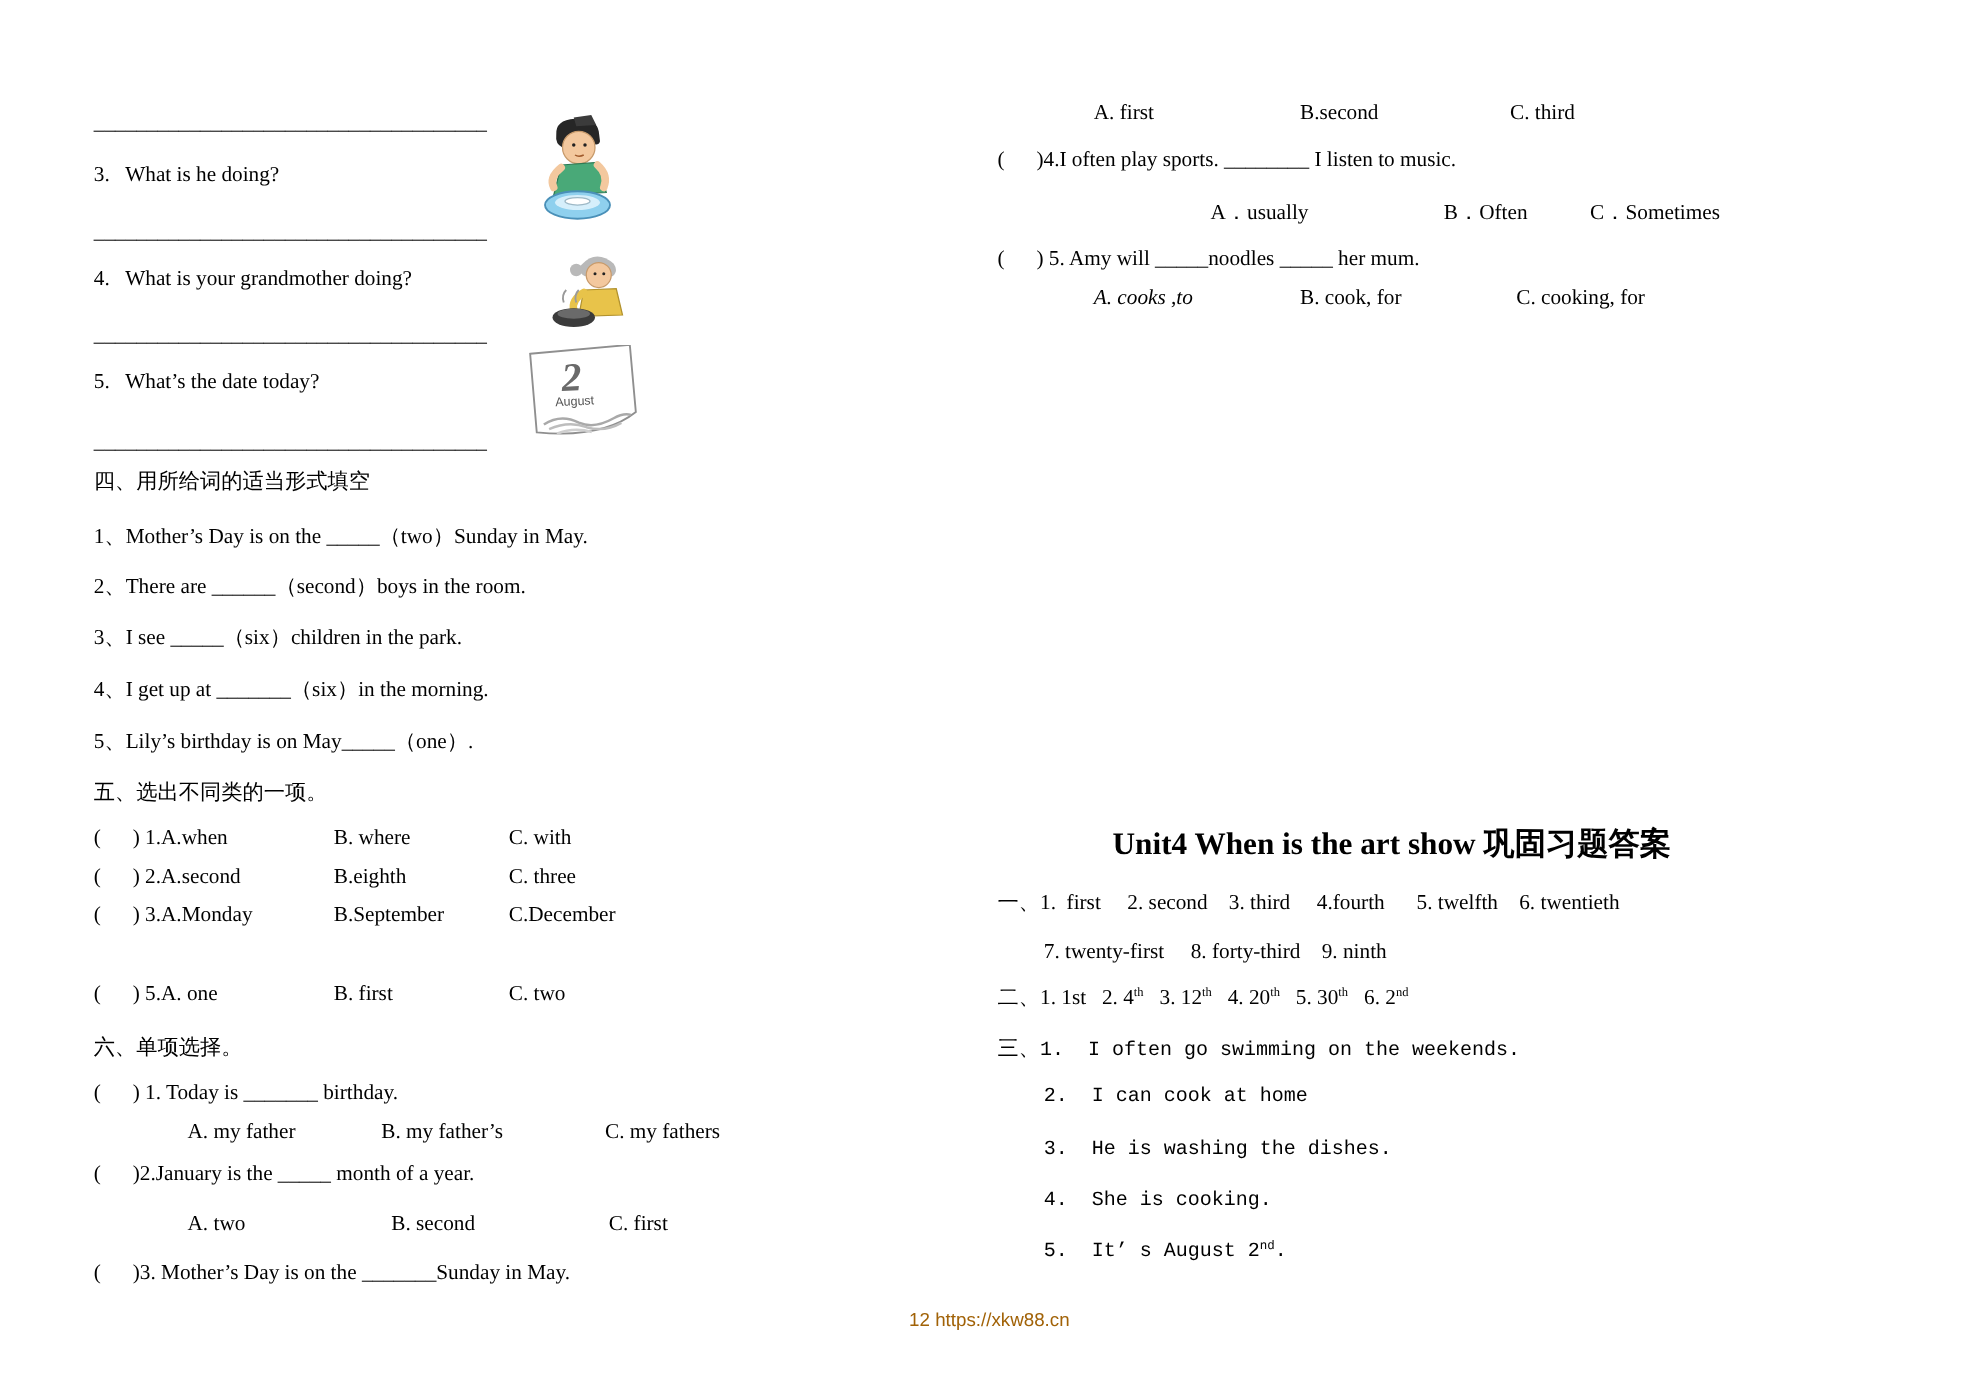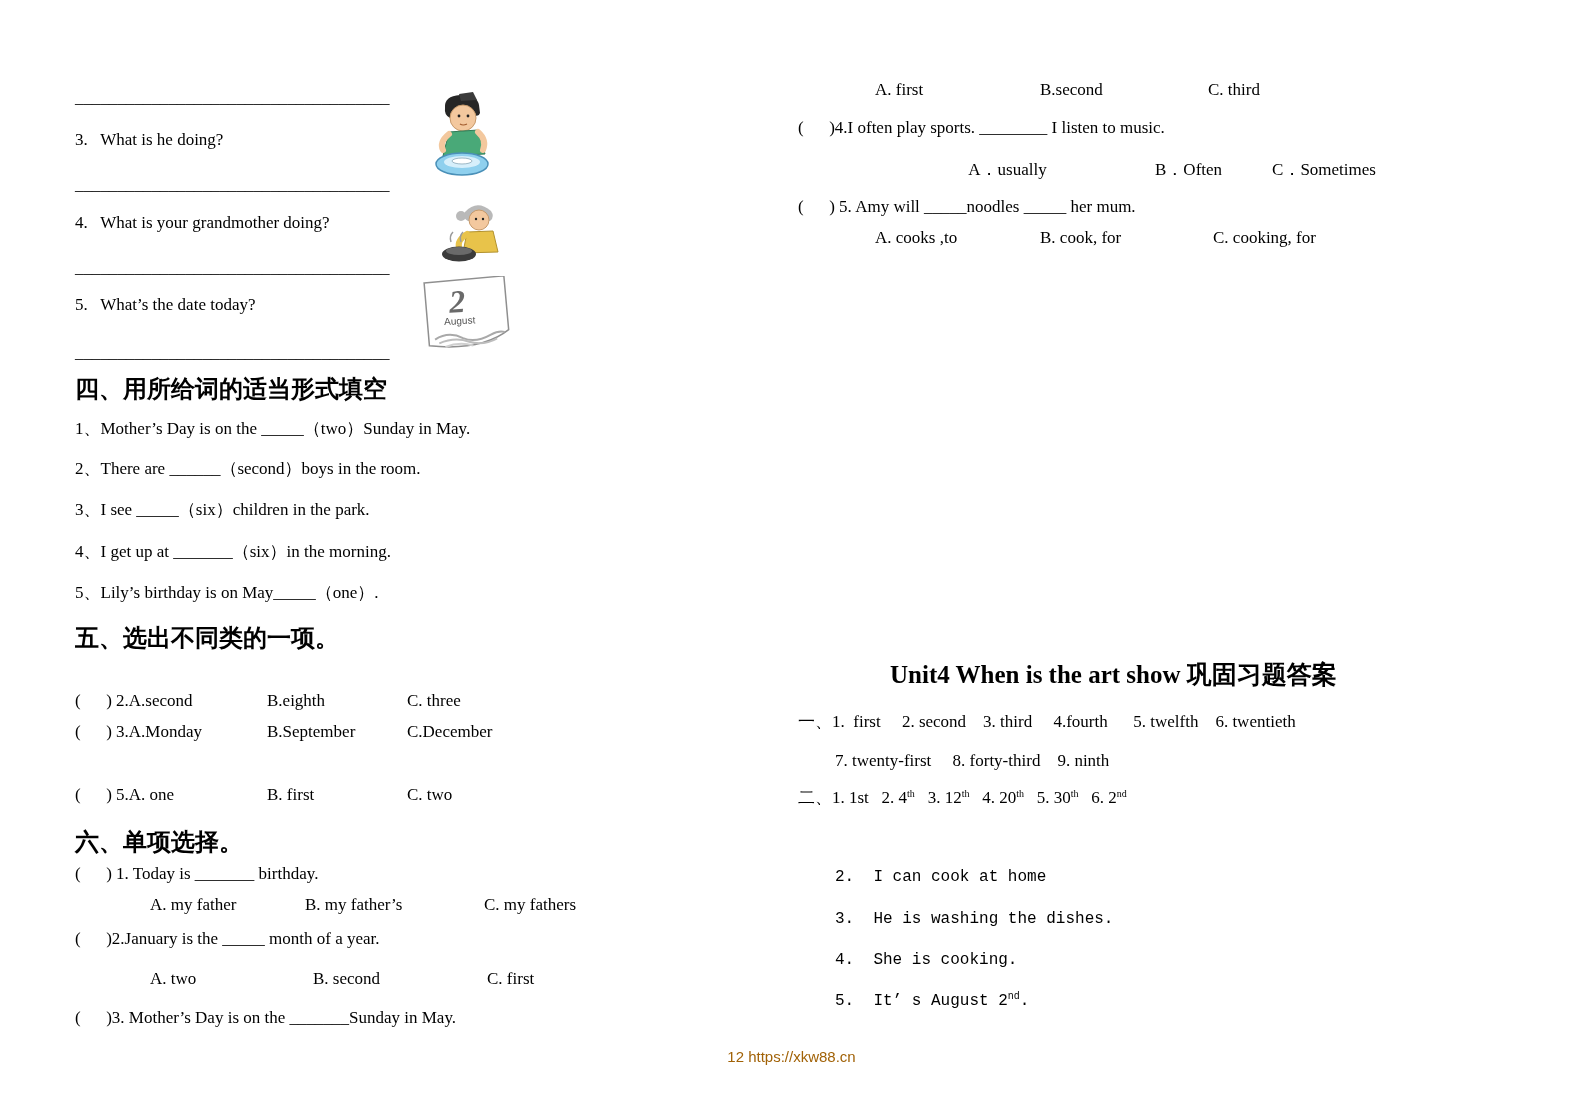--- a/index.html
+++ b/index.html
@@ -11,36 +11,36 @@
     font-family:"Liberation Serif","DejaVu Serif",serif;
     font-size:17px;
     color:#000;
     overflow:hidden;
   }
   .abs { position:absolute; left:0; }
   .line { white-space:pre; }
   .col-left  { position:absolute; left:75px;  top:85px;  width:540px; height:1000px; }
   .col-right { position:absolute; left:798px; top:78px;  width:640px; height:260px; }
   .col-answers { position:absolute; left:798px; top:658px; width:660px; height:400px; }
-  .heading { font-weight:bold; font-size:24px; }
+  .heading { font-weight:normal; font-size:17px; }
   .sup { font-size:10px; position:relative; top:-6px; }
   
   .s5-a { display:inline-block; width:192px; }
   .s5-b { display:inline-block; width:140px; }
   .opt-indent { padding-left:75px; }
   .s6-a { display:inline-block; width:155px; }
   .s6-b { display:inline-block; width:179px; }
   .r3-row { padding-left:77px; }
   .r3-a { display:inline-block; width:165px; }
   .r3-b { display:inline-block; width:168px; }
   .r4-row { padding-left:50px;text-align:center; }
   .r4-a { display:inline-block; width:195px; }
   .r4-b { display:inline-block; width:167px; }
   .r5-row { padding-left:77px; }
-  .r5-a { display:inline-block; width:165px; }
+  .r5-a { display:inline-block; width:165px;font-style:italic; }
   .r5-b { display:inline-block; width:173px; }
   .answers-title { font-weight:bold; font-size:25px; white-space:pre; }
   .mono { font-family:"Liberation Mono","DejaVu Sans Mono",monospace; font-size:16px; }
   .illus { position:absolute; }
   .footer {
     position:absolute; left:0; top:1048px; width:100%;
     text-align:center; color:#a16207;
     font-family:"Liberation Sans","DejaVu Sans",sans-serif;
     font-size:15px;
   }
@@ -63,20 +63,21 @@
     <div class="abs line" style="top:258px">_____________________________________</div>
 
     <div class="abs line heading" style="top:288px">四、用所给词的适当形式填空</div>
     <div class="abs line" style="top:332px">1、Mother’s Day is on the _____（two）Sunday in May.</div>
     <div class="abs line" style="top:372px">2、There are ______（second）boys in the room.</div>
     <div class="abs line" style="top:413px">3、I see _____（six）children in the park.</div>
     <div class="abs line" style="top:455px">4、I get up at _______（six）in the morning.</div>
     <div class="abs line" style="top:496px">5、Lily’s birthday is on May_____（one）.</div>
 
     <div class="abs line heading" style="top:537px">五、选出不同类的一项。</div>
+    <div class="abs line" style="top:575px"><span class="s5-a">(      ) 1.A.when</span><span class="s5-b">B. where</span><span>C. with</span></div>
     <div class="abs line" style="top:606px"><span class="s5-a">(      ) 2.A.second</span><span class="s5-b">B.eighth</span><span>C. three</span></div>
     <div class="abs line" style="top:637px"><span class="s5-a">(      ) 3.A.Monday</span><span class="s5-b">B.September</span><span>C.December</span></div>
     <div class="abs line" style="top:700px"><span class="s5-a">(      ) 5.A. one</span><span class="s5-b">B. first</span><span>C. two</span></div>
 
     <div class="abs line heading" style="top:741px">六、单项选择。</div>
     <div class="abs line" style="top:779px">(      ) 1. Today is _______ birthday.</div>
     <div class="abs line opt-indent" style="top:810px"><span class="s6-a">A. my father</span><span class="s6-b">B. my father’s</span><span>C. my fathers</span></div>
     <div class="abs line" style="top:844px">(      )2.January is the _____ month of a year.</div>
     <div class="abs line opt-indent" style="top:884px"><span class="s6-a" style="width:163px">A. two</span><span class="s6-b" style="width:174px">B. second</span><span>C. first</span></div>
     <div class="abs line" style="top:923px">(      )3. Mother’s Day is on the _______Sunday in May.</div>
@@ -132,20 +133,21 @@
   </div>
 
   <div class="col-answers">
     <div class="abs answers-title" style="top:0; left:92px">Unit4 When is the art show 巩固习题答案</div>
 
     <div class="abs line" style="top:52px">一、1.  first     2. second    3. third     4.fourth      5. twelfth    6. twentieth</div>
     <div class="abs line" style="top:93px; left:37px">7. twenty-first     8. forty-third    9. ninth</div>
 
     <div class="abs line" style="top:128px"><span>二、1. 1st   2. 4</span><span class="sup">th</span><span>   3. 12</span><span class="sup">th</span><span>   4. 20</span><span class="sup">th</span><span>   5. 30</span><span class="sup">th</span><span>   6. 2</span><span class="sup">nd</span></div>
 
+    <div class="abs line" style="top:169px"><span>三、</span><span class="mono">1.  I often go swimming on the weekends.</span></div>
     <div class="abs line mono" style="top:210px; left:37px">2.  I can cook at home</div>
     <div class="abs line mono" style="top:252px; left:37px">3.  He is washing the dishes.</div>
     <div class="abs line mono" style="top:293px; left:37px">4.  She is cooking.</div>
     <div class="abs line mono" style="top:334px; left:37px"><span>5.  It’ s August 2</span><span class="sup">nd</span><span>.</span></div>
   </div>
 
   <div class="footer">
     <span>12 https://xkw88.cn</span>
   </div>
 

